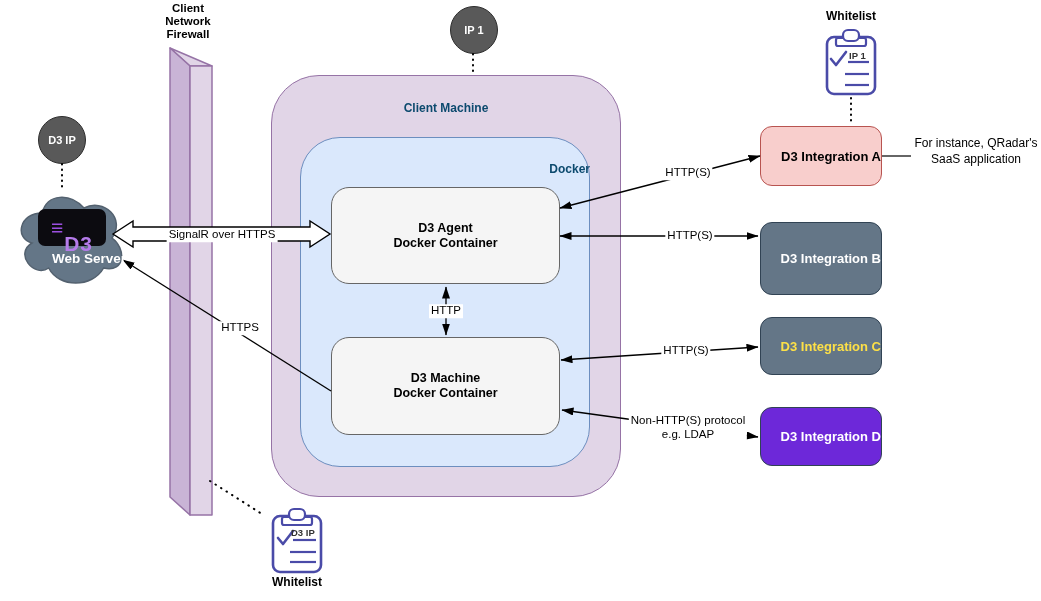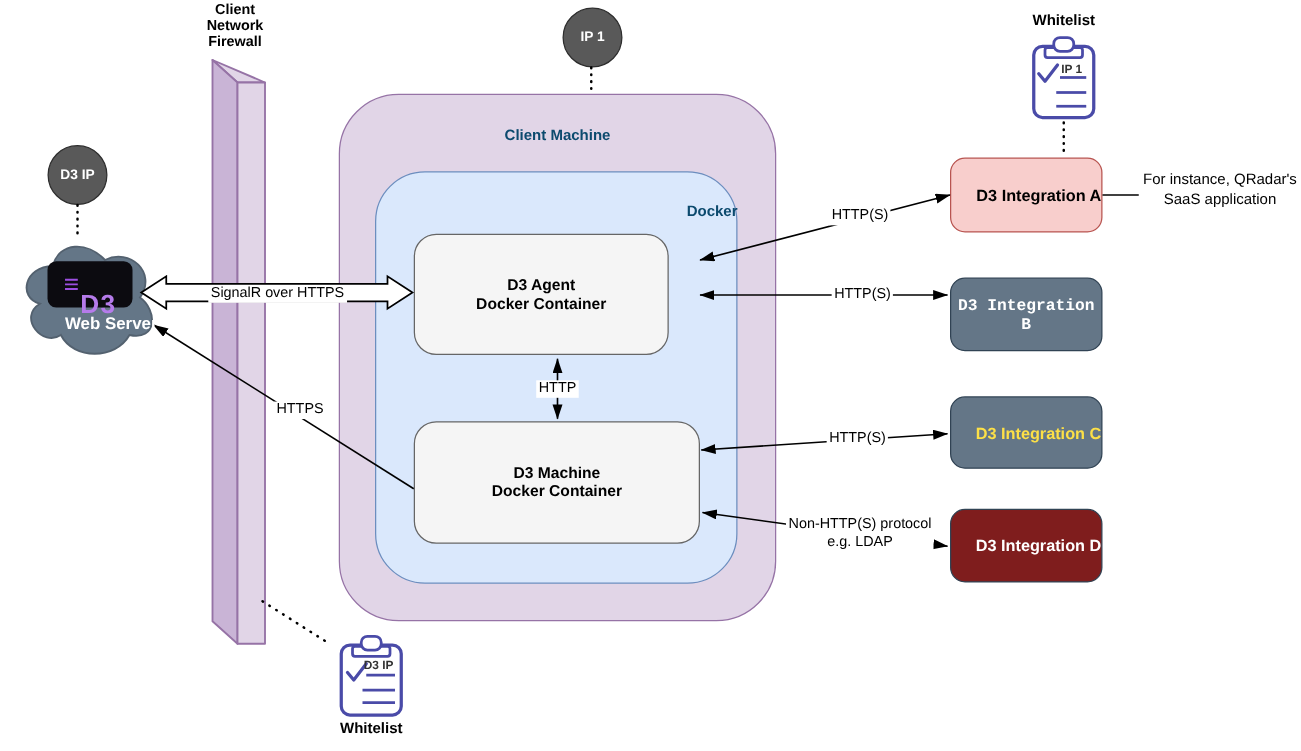--- a/index.html
+++ b/index.html
@@ -72,35 +72,35 @@
 <body>
 
 <div id="canvas">
 
   <div class="groupbox" style="left:271px; top:75px; width:350px; height:422px; background:#E1D5E7; border-color:#9673A6; border-radius:48px;"></div>
   <div class="box-title" style="left:271px; top:101px; width:350px;">Client Machine</div>
 
   <div class="groupbox" style="left:300px; top:137px; width:290px; height:330px; background:#DAE8FC; border-color:#6C8EBF; border-radius:40px;"></div>
   <div class="box-title" style="left:300px; top:162px; width:290px;text-align:right;">Docker</div>
 
-  <div class="container-box pre" style="left:331px; top:187px; width:204px; height:97px;">D3 Agent
+  <div class="container-box pre" style="left:331px; top:187px; width:229px; height:97px;">D3 Agent
 Docker Container</div>
   <div class="container-box pre" style="left:331px; top:337px; width:229px; height:98px;">D3 Machine
 Docker Container</div>
 
   <div class="intbox" style="top:126px; height:60px; background:#F8CECC; border-color:#B85450; color:#000;">
     <span>D3 Integration A</span>
   </div>
-  <div class="intbox" style="top:222px; height:59px; background:#647687; border-color:#314354; color:#fff;font-family:Liberation Mono, monospace;">
+  <div class="intbox" style="top:222px; height:73px; background:#647687; border-color:#314354; color:#fff;">
     <span>D3 Integration B</span>
   </div>
   <div class="intbox" style="top:317px; height:58px; background:#647687; border-color:#314354; color:#fde047;">
     <span>D3 Integration C</span>
   </div>
-  <div class="intbox" style="top:407px; height:59px; background:#7f1d1d; border-color:#314354; color:#fff;">
+  <div class="intbox" style="top:407px; height:59px; background:#6d28d9; border-color:#314354; color:#fff;">
     <span>D3 Integration D</span>
   </div>
 
   <div class="badge" style="left:38px; top:116px;">
       <span>D3 IP</span>
     </div>
   <div class="badge" style="left:450px; top:6px;">
       <span>IP 1</span>
     </div>
 

